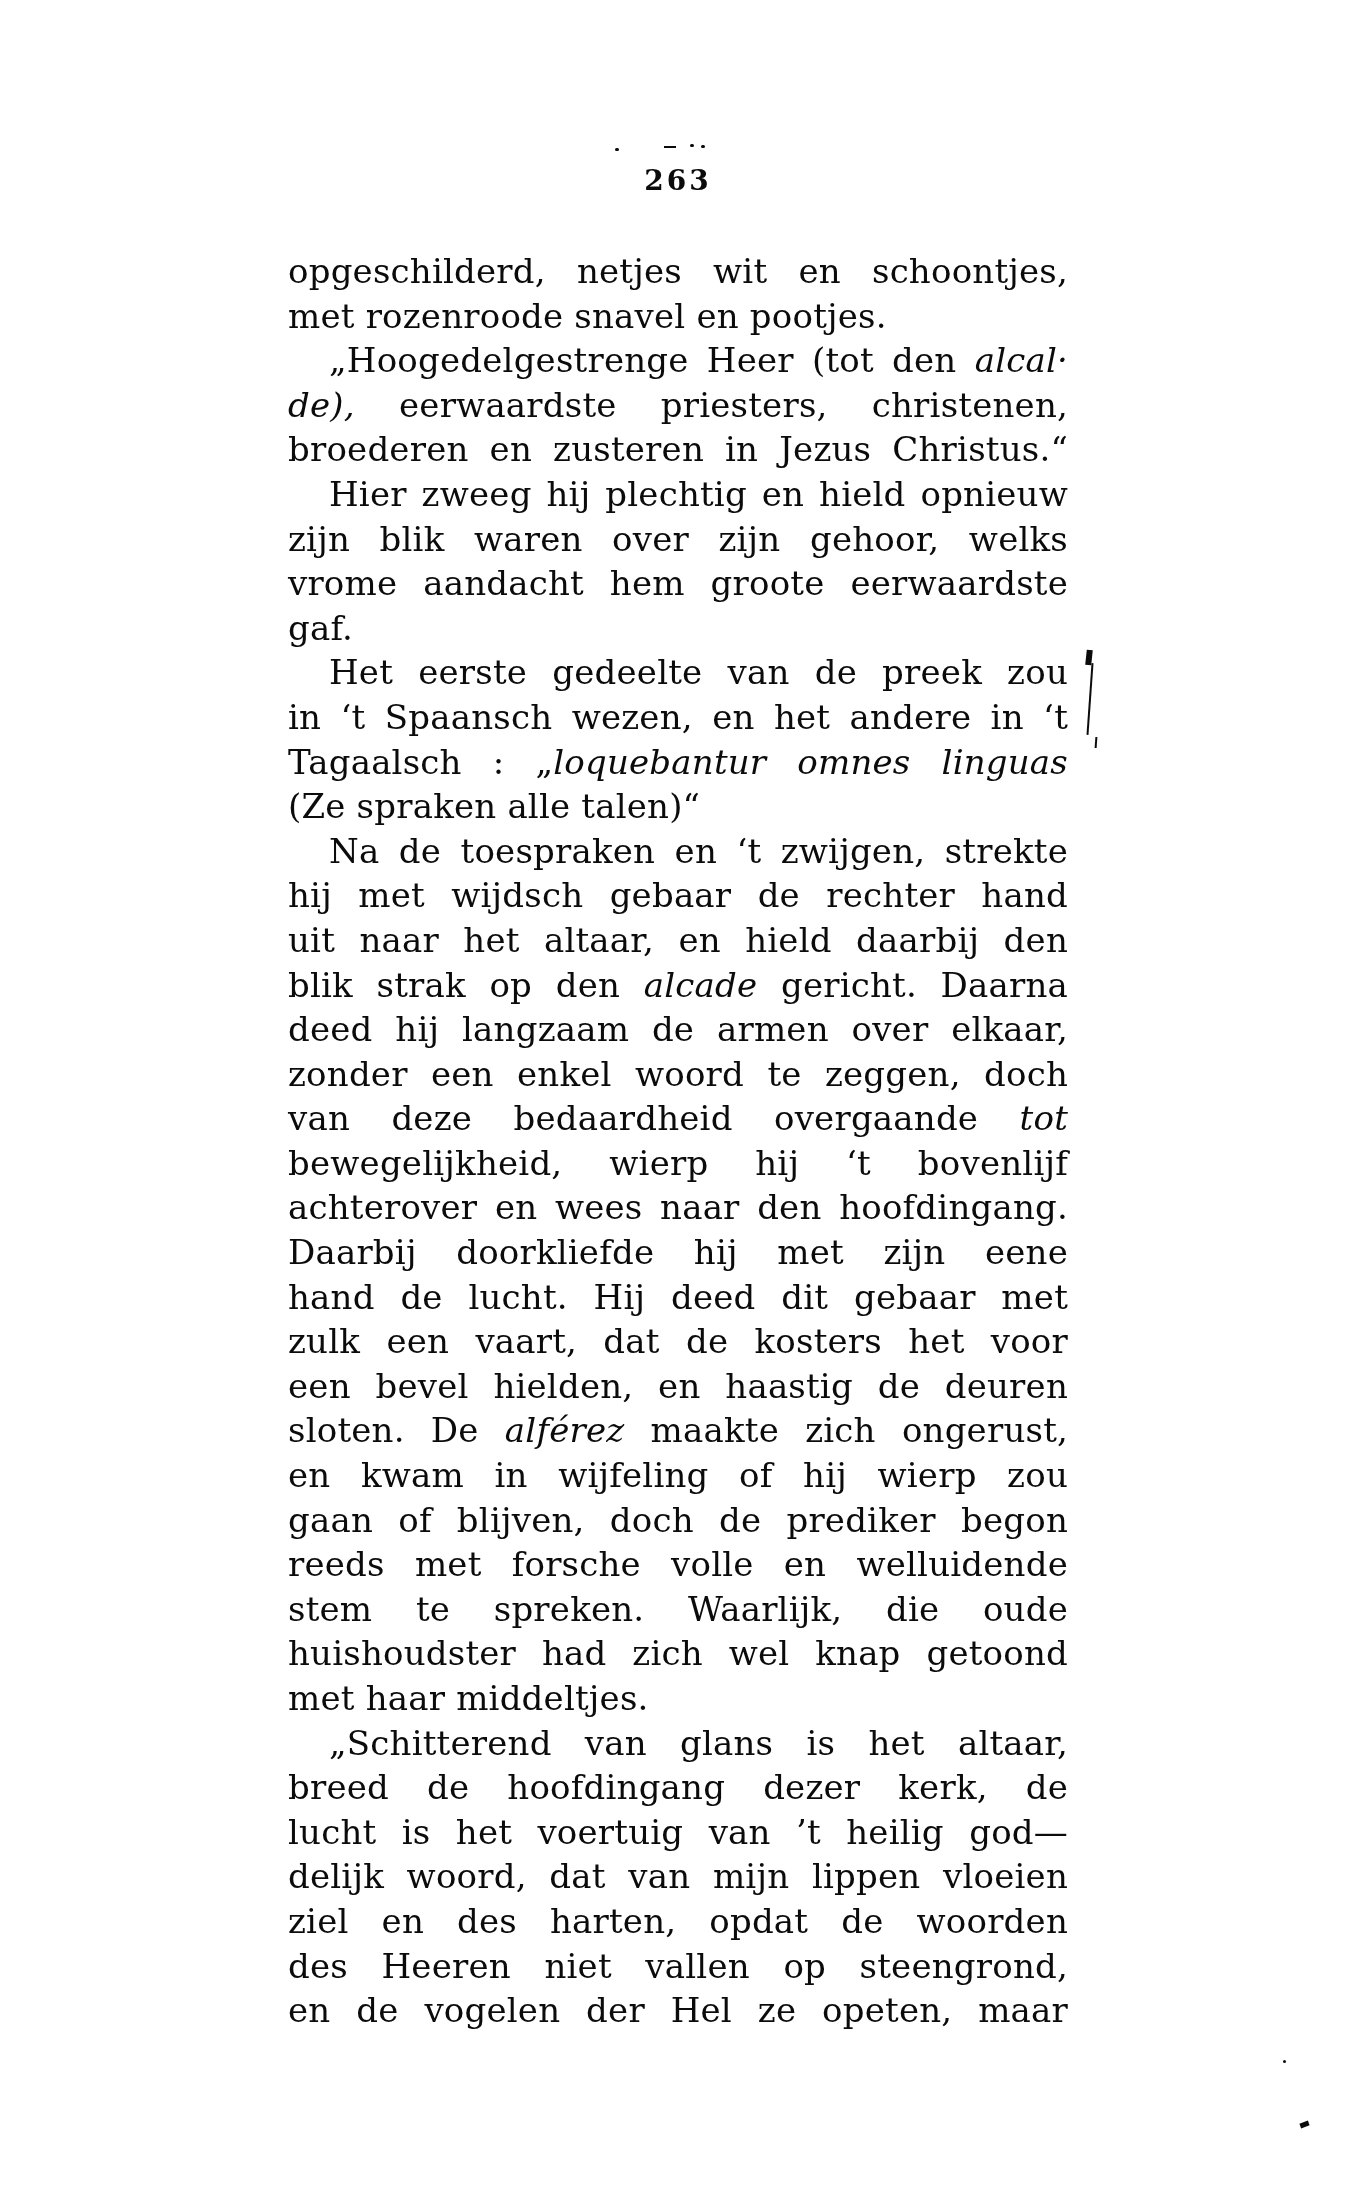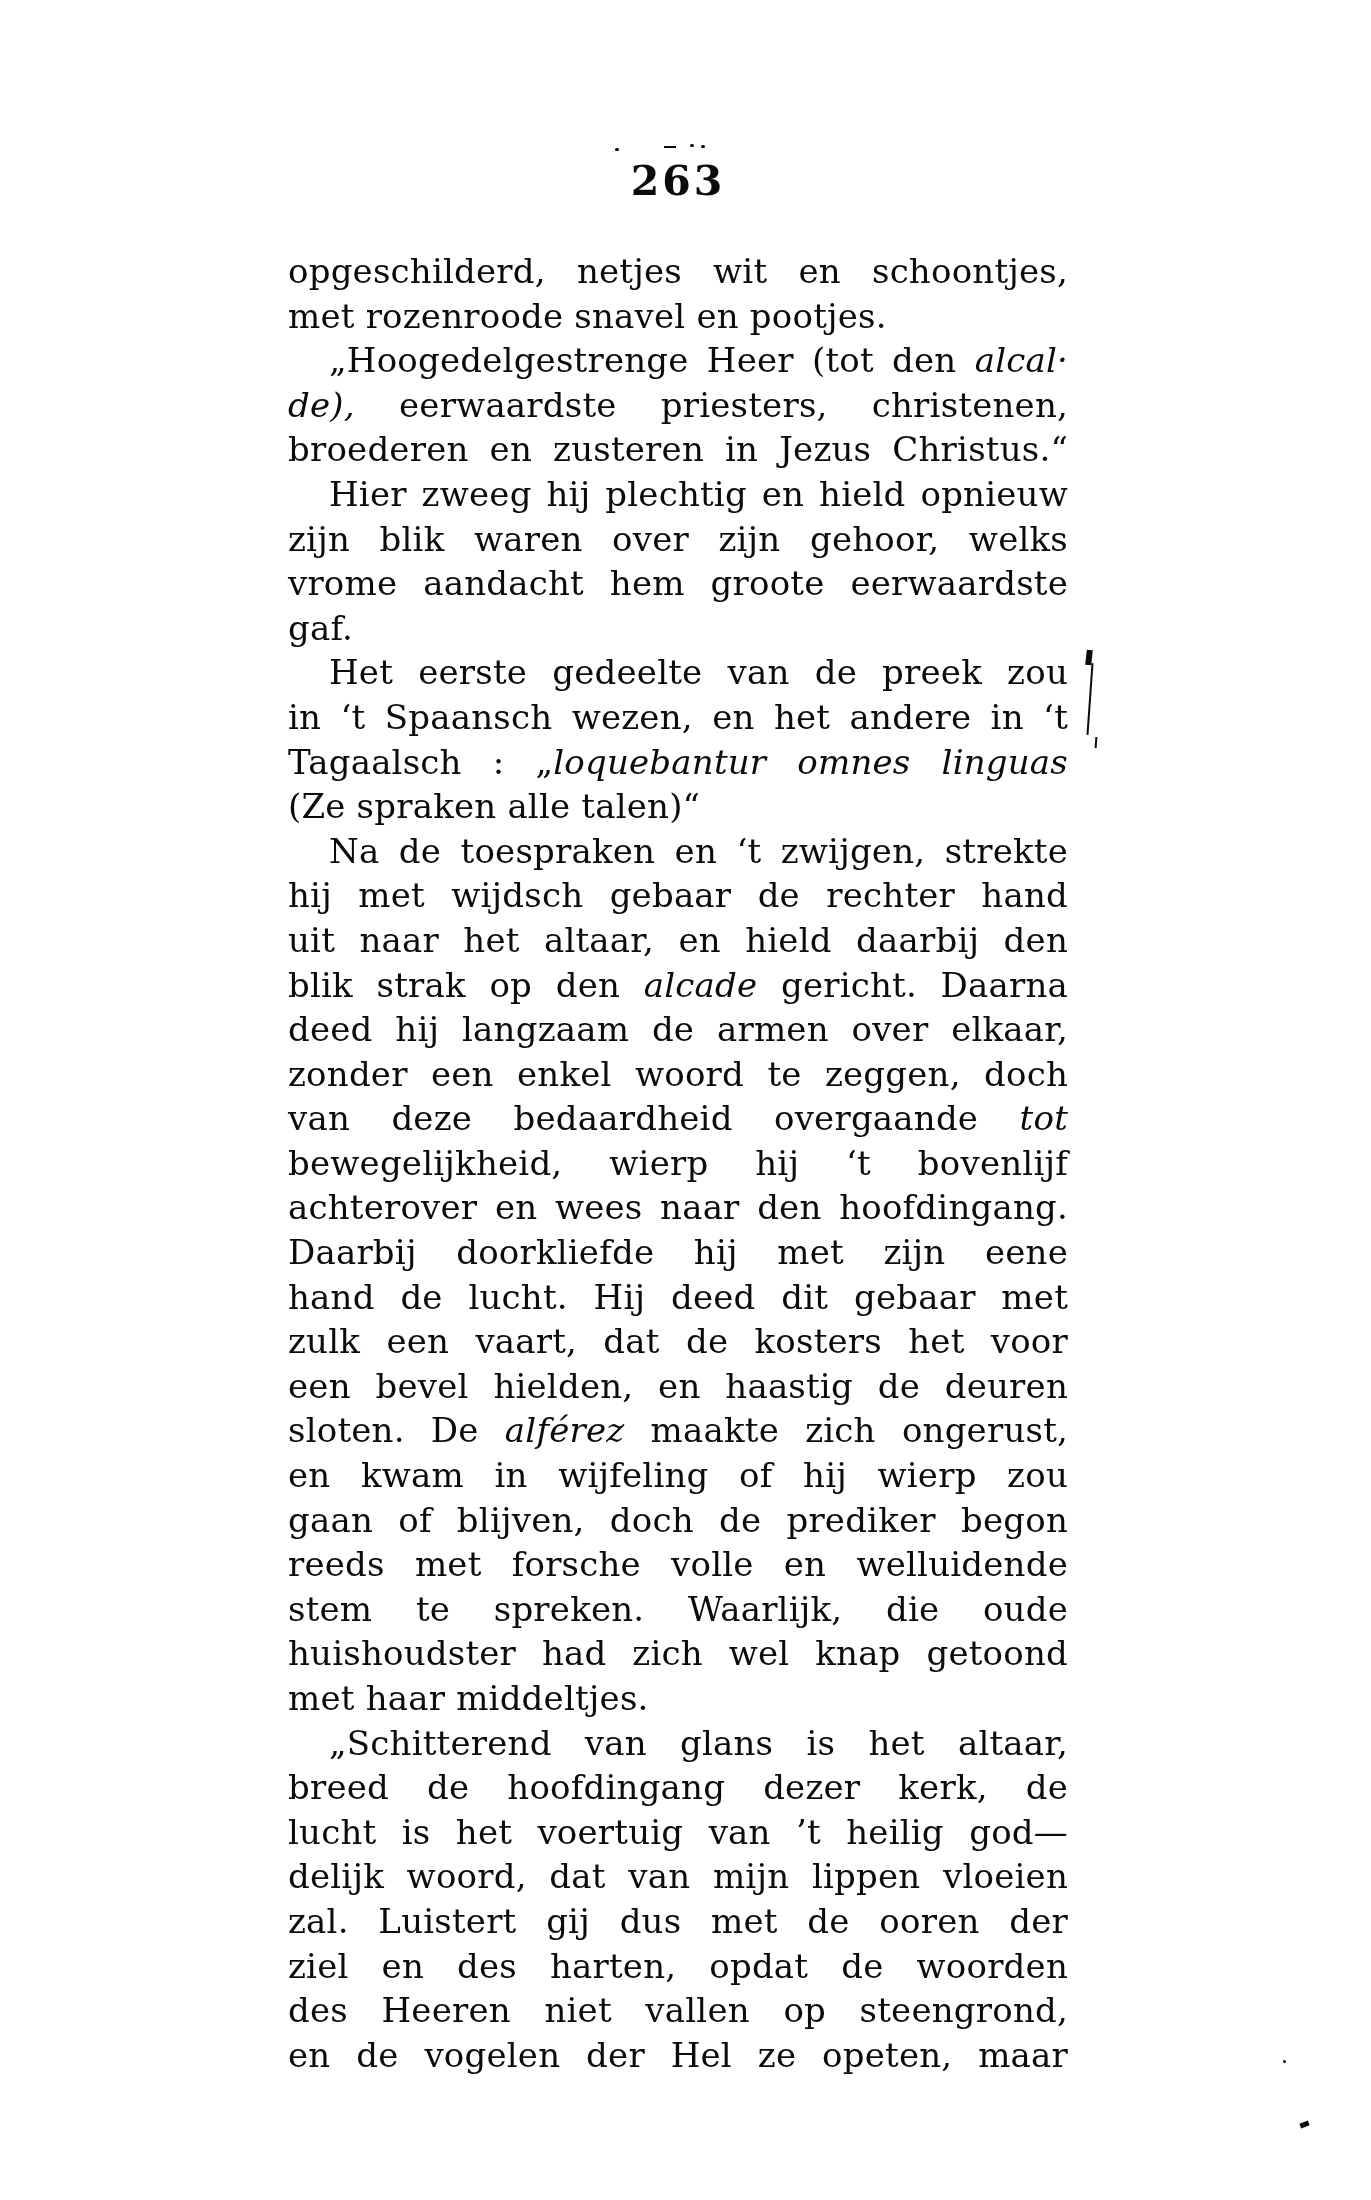--- a/index.html
+++ b/index.html
@@ -16,21 +16,21 @@
     overflow:hidden;
   }
   .page{
     position:absolute;inset:0;
     background:var(--bg);
   }
   .page-number{
     position:absolute;
     left:288px;top:158px;width:780px;height:46px;
     text-align:center;
-    font-size:41px;line-height:46px;
+    font-size:28px;line-height:46px;
     font-weight:700;
     letter-spacing:3px;
   }
   .text-block{
     position:absolute;
     left:288px;top:249px;width:780px;
   }
   .line{
     height:44.6px;
     line-height:44.6px;
@@ -98,21 +98,20 @@
       <div class="line"><span>en kwam in wijfeling of hij wierp zou</span></div>
       <div class="line"><span>gaan of blijven, doch de prediker begon</span></div>
       <div class="line"><span>reeds met forsche volle en welluidende</span></div>
       <div class="line"><span>stem te spreken. Waarlijk, die oude</span></div>
       <div class="line"><span>huishoudster had zich wel knap getoond</span></div>
       <div class="line end"><span>met haar middeltjes.</span></div>
       <div class="line ind"><span>„Schitterend van glans is het altaar,</span></div>
       <div class="line"><span>breed de hoofdingang dezer kerk, de</span></div>
       <div class="line"><span>lucht is het voertuig van ’t heilig god—</span></div>
       <div class="line"><span>delijk woord, dat van mijn lippen vloeien</span></div>
-      <div class="line"><span>zal. Luistert gij dus met de ooren der</span></div>
       <div class="line"><span>ziel en des harten, opdat de woorden</span></div>
       <div class="line"><span>des Heeren niet vallen op steengrond,</span></div>
       <div class="line"><span>en de vogelen der Hel ze opeten, maar</span></div>
     </div>
 
   <div class="artifact spk-a"></div>
   <div class="artifact spk-b"></div>
   <div class="artifact spk-c"></div>
   <div class="artifact spk-d"></div>
   <div class="artifact margin-wedge"></div>

